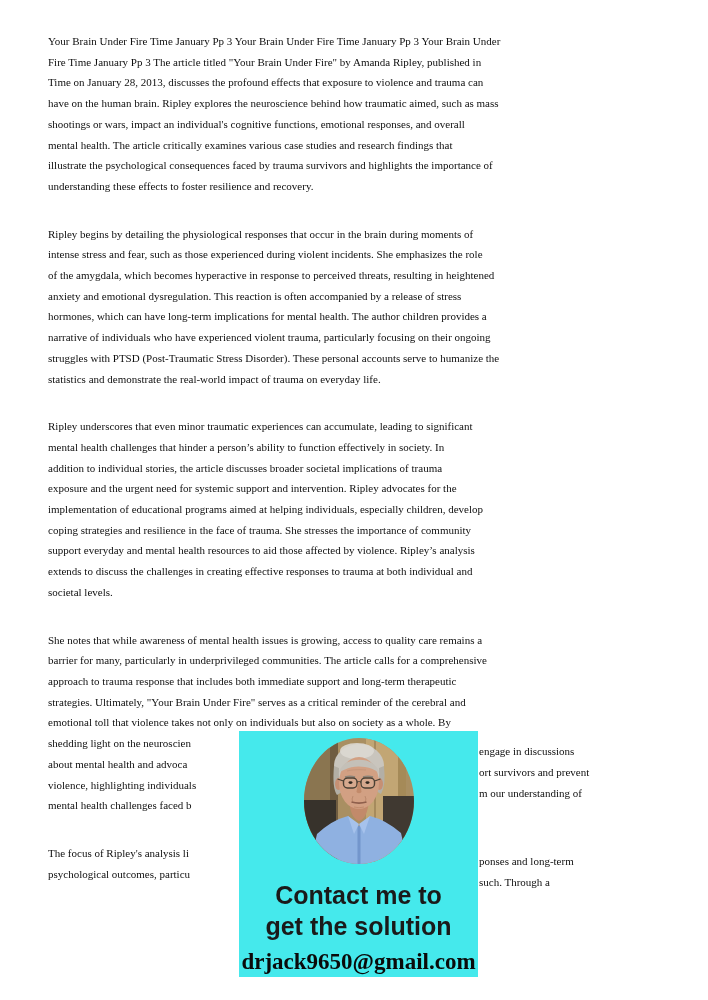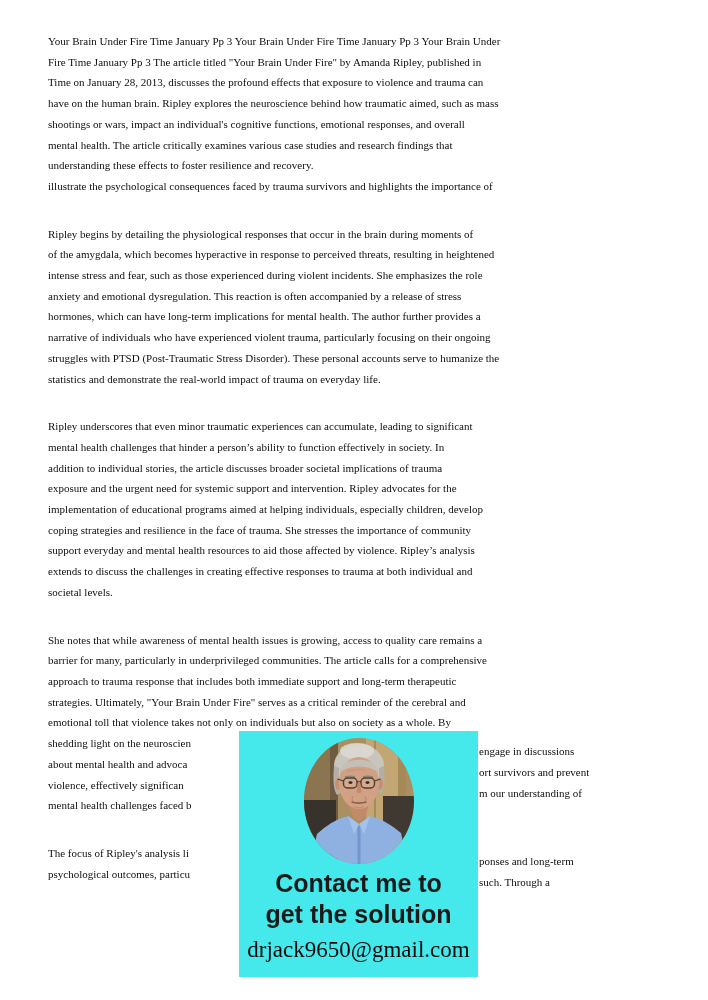--- a/index.html
+++ b/index.html
@@ -9,45 +9,45 @@
   .para{margin:0 0 27px 0;}
   .line{font-size:11px;line-height:20.7px;white-space:nowrap;}
   .line.split{position:relative;}
   .frag-right{position:absolute;left:431px;top:8px;white-space:nowrap;}
   .overlay{position:absolute;left:239px;top:731px;width:239px;height:246px;
            z-index:10;display:flex;flex-direction:column;align-items:center;}
   .portrait{margin-top:7px;flex:0 0 auto;}
   .contact-line{font-family:"Liberation Sans","DejaVu Sans",sans-serif;
                 font-weight:700;font-size:25px;line-height:31px;color:#1a1a1a;
                 text-align:center;}
-  .contact-line.first{margin-top:4px;}
+  .contact-line.first{margin-top:16px;}
   .contact-email{font-family:"Liberation Serif","DejaVu Serif",serif;
-                 font-weight:400;font-size:23px;line-height:29px;color:#0a0a0a;
+                 font-weight:700;font-size:23px;line-height:29px;color:#0a0a0a;
                  margin-top:5px;text-align:center;}
 </style>
 </head>
 <body style="background: rgb(255, 255, 255); color: rgb(15, 15, 15);">
 
 <div class="doc">
     <div class="para">
       <div class="line">Your Brain Under Fire Time January Pp 3 Your Brain Under Fire Time January Pp 3 Your Brain Under</div>
       <div class="line">Fire Time January Pp 3 The article titled "Your Brain Under Fire" by Amanda Ripley, published in</div>
       <div class="line">Time on January 28, 2013, discusses the profound effects that exposure to violence and trauma can</div>
       <div class="line">have on the human brain. Ripley explores the neuroscience behind how traumatic aimed, such as mass</div>
       <div class="line">shootings or wars, impact an individual's cognitive functions, emotional responses, and overall</div>
       <div class="line">mental health. The article critically examines various case studies and research findings that</div>
+      <div class="line">illustrate the psychological consequences faced by trauma survivors and highlights the importance of</div>
       <div class="line">understanding these effects to foster resilience and recovery.</div>
-      <div class="line">illustrate the psychological consequences faced by trauma survivors and highlights the importance of</div>
     </div>
     <div class="para">
       <div class="line">Ripley begins by detailing the physiological responses that occur in the brain during moments of</div>
+      <div class="line">intense stress and fear, such as those experienced during violent incidents. She emphasizes the role</div>
       <div class="line">of the amygdala, which becomes hyperactive in response to perceived threats, resulting in heightened</div>
-      <div class="line">intense stress and fear, such as those experienced during violent incidents. She emphasizes the role</div>
       <div class="line">anxiety and emotional dysregulation. This reaction is often accompanied by a release of stress</div>
-      <div class="line">hormones, which can have long-term implications for mental health. The author further provides a</div>
+      <div class="line">hormones, which can have long-term implications for mental health. The author children provides a</div>
       <div class="line">narrative of individuals who have experienced violent trauma, particularly focusing on their ongoing</div>
       <div class="line">struggles with PTSD (Post-Traumatic Stress Disorder). These personal accounts serve to humanize the</div>
       <div class="line">statistics and demonstrate the real-world impact of trauma on everyday life.</div>
     </div>
     <div class="para">
       <div class="line">Ripley underscores that even minor traumatic experiences can accumulate, leading to significant</div>
       <div class="line">mental health challenges that hinder a person’s ability to function effectively in society. In</div>
       <div class="line">addition to individual stories, the article discusses broader societal implications of trauma</div>
       <div class="line">exposure and the urgent need for systemic support and intervention. Ripley advocates for the</div>
       <div class="line">implementation of educational programs aimed at helping individuals, especially children, develop</div>
@@ -57,21 +57,21 @@
       <div class="line">societal levels.</div>
     </div>
     <div class="para">
       <div class="line">She notes that while awareness of mental health issues is growing, access to quality care remains a</div>
       <div class="line">barrier for many, particularly in underprivileged communities. The article calls for a comprehensive</div>
       <div class="line">approach to trauma response that includes both immediate support and long-term therapeutic</div>
       <div class="line">strategies. Ultimately, "Your Brain Under Fire" serves as a critical reminder of the cerebral and</div>
       <div class="line">emotional toll that violence takes not only on individuals but also on society as a whole. By</div>
       <div class="line split"><span class="frag-left">shedding light on the neuroscien</span><span class="frag-right">engage in discussions</span></div>
       <div class="line split"><span class="frag-left">about mental health and advoca</span><span class="frag-right">ort survivors and prevent</span></div>
-      <div class="line split"><span class="frag-left">violence, effectively significan</span><span class="frag-right">m our understanding of</span></div>
+      <div class="line split"><span class="frag-left">violence, highlighting individuals</span><span class="frag-right">m our understanding of</span></div>
       <div class="line split"><span class="frag-left">mental health challenges faced b</span><span class="frag-right"></span></div>
     </div>
     <div class="para">
       <div class="line split"><span class="frag-left">The focus of Ripley's analysis li</span><span class="frag-right">ponses and long-term</span></div>
       <div class="line split"><span class="frag-left">psychological outcomes, particu</span><span class="frag-right">such. Through a</span></div>
     </div>
   </div>
 
 <div class="overlay" style="background: rgb(69, 233, 236);">
   <svg class="portrait" width="110" height="126" viewBox="0 0 110 126" aria-hidden="true">

